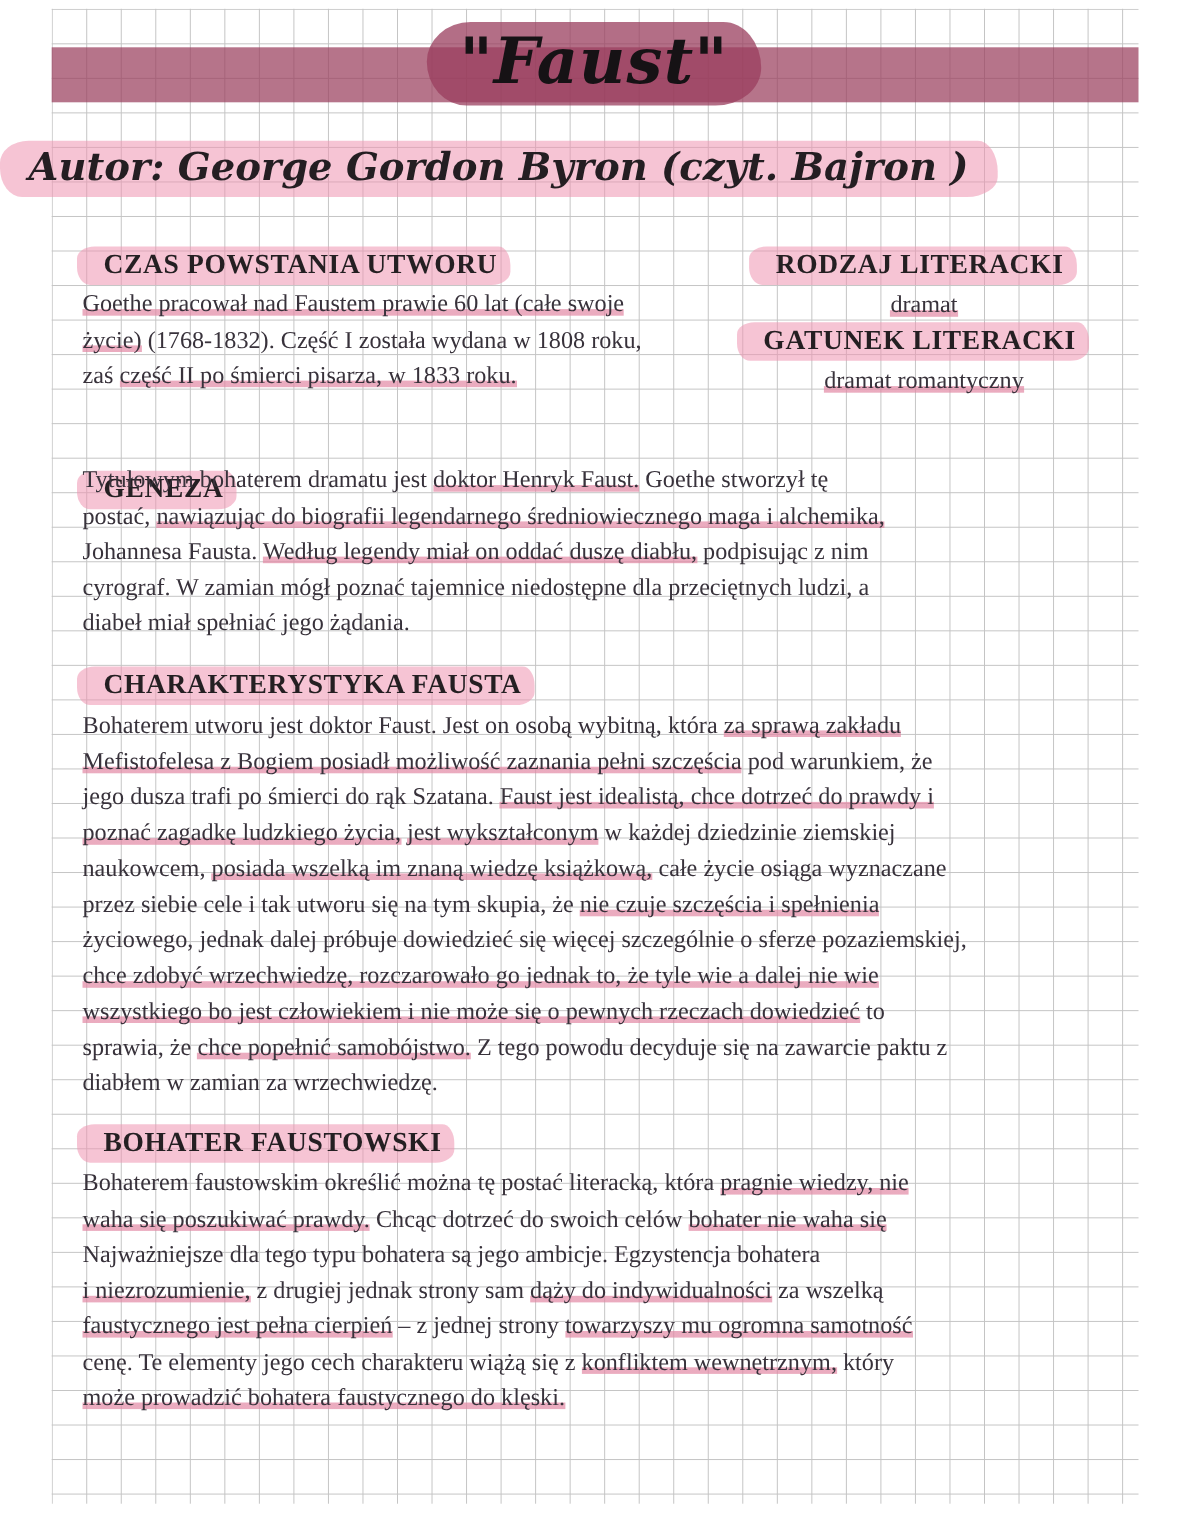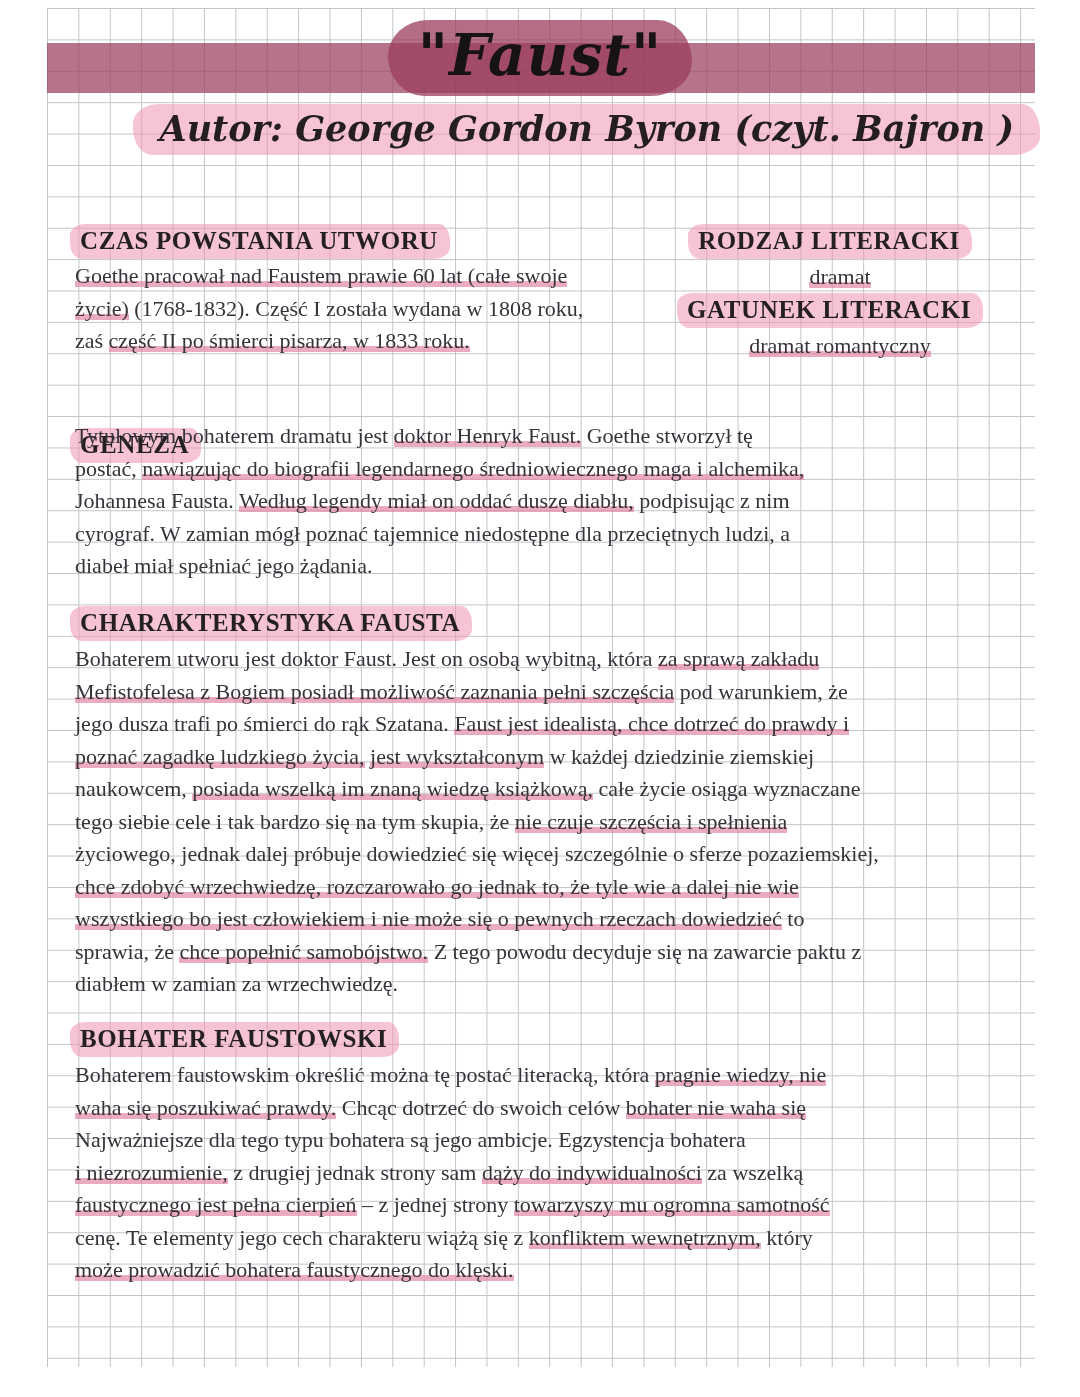--- a/index.html
+++ b/index.html
@@ -12,29 +12,29 @@
           linear-gradient(to bottom, #c4c4c4 1px, transparent 1px);
         background-size:31.4px 31.4px;}
   .banner{position:absolute;left:47px;top:43px;width:988px;height:50px;
           background:rgba(154,62,93,0.72);}
   .title-wrap{position:absolute;left:0;top:20px;width:1080px;text-align:center;}
   .title-blob{display:inline-block;background:rgba(154,62,93,0.75);
           border-radius:44px 38px 46px 40px / 40px 46px 38px 44px;
           padding:6px 30px 12px 30px;}
   .title-text{font-family:"DejaVu Serif", serif;font-style:italic;font-weight:900;
           font-size:58px;color:#161215;letter-spacing:1px;line-height:1;}
-  .autor-wrap{position:absolute;left:0;top:104px;width:1040px;text-align:right;}
+  .autor-wrap{position:absolute;left:0;top:128px;width:1040px;text-align:left;}
   .autor-blob{display:inline-block;background:rgba(238,148,177,0.55);
           border-radius:26px 18px 28px 20px / 20px 28px 18px 26px;
           padding:7px 26px 9px 26px;}
   .autor-text{font-family:"DejaVu Serif", serif;font-style:italic;font-weight:700;
           font-size:35px;color:#241e22;line-height:1;}
   .hl{display:inline-block;background:rgba(238,148,177,0.55);
       border-radius:16px 11px 17px 12px / 11px 17px 12px 16px;
-      padding:3px 12px 4px 10px;
+      padding:3px 12px 4px 24px;
       font-family:"Liberation Serif", serif;font-weight:700;font-size:25px;
       letter-spacing:0.6px;color:#241f22;line-height:1.1;}
   .tl{height:32.5px;line-height:32.5px;white-space:nowrap;
       font-size:22px;color:#38323b;}
   .tl span{display:inline;}
   .tl .u{background:linear-gradient(rgba(226,136,164,0.7),rgba(226,136,164,0.7)) 0 96%/100% 6px no-repeat;text-align:center;}
   .abs{position:absolute;}
   .col-right{text-align:center;}
   .col-right .tl{display:inline-block;padding-left:20px;}
   .vgap{height:2px;}
@@ -89,21 +89,21 @@
 
 <div class="abs" style="left:70px;top:606px;">
   <span class="hl">CHARAKTERYSTYKA FAUSTA</span>
 </div>
 <div class="abs" style="left:75px;top:643px;width:935px;">
     <div class="tl"><span>Bohaterem utworu jest doktor Faust. Jest on osobą wybitną, która </span><span class="u">za sprawą zakładu</span></div>
     <div class="tl"><span class="u">Mefistofelesa z Bogiem posiadł możliwość zaznania pełni szczęścia</span><span> pod warunkiem, że</span></div>
     <div class="tl"><span>jego dusza trafi po śmierci do rąk Szatana. </span><span class="u">Faust jest idealistą, chce dotrzeć do prawdy i</span></div>
     <div class="tl"><span class="u">poznać zagadkę ludzkiego życia,</span><span> </span><span class="u">jest wykształconym</span><span> w każdej dziedzinie ziemskiej</span></div>
     <div class="tl"><span>naukowcem, </span><span class="u">posiada wszelką im znaną wiedzę książkową,</span><span> całe życie osiąga wyznaczane</span></div>
-    <div class="tl"><span>tego siebie cele i tak bardzo się na tym skupia, że </span><span class="u">nie czuje szczęścia i spełnienia</span></div>
+    <div class="tl"><span>przez siebie cele i tak utworu się na tym skupia, że </span><span class="u">nie czuje szczęścia i spełnienia</span></div>
     <div class="tl"><span>życiowego, jednak dalej próbuje dowiedzieć się więcej szczególnie o sferze pozaziemskiej,</span></div>
     <div class="tl"><span class="u">chce zdobyć wrzechwiedzę, rozczarowało go jednak to, że tyle wie a dalej nie wie</span></div>
     <div class="tl"><span class="u">wszystkiego bo jest człowiekiem i nie może się o pewnych rzeczach dowiedzieć</span><span> to</span></div>
     <div class="tl"><span>sprawia, że </span><span class="u">chce popełnić samobójstwo.</span><span> Z tego powodu decyduje się na zawarcie paktu z</span></div>
     <div class="tl"><span>diabłem w zamian za wrzechwiedzę.</span></div>
   </div>
 
 <div class="abs" style="left:70px;top:1022px;">
   <span class="hl">BOHATER FAUSTOWSKI</span>
 </div>

